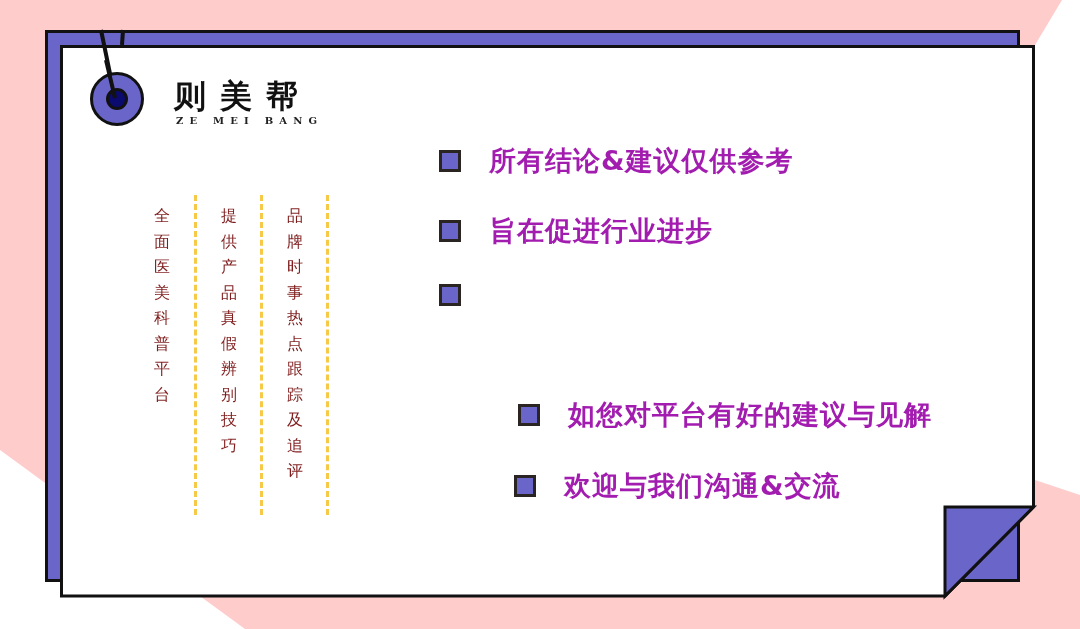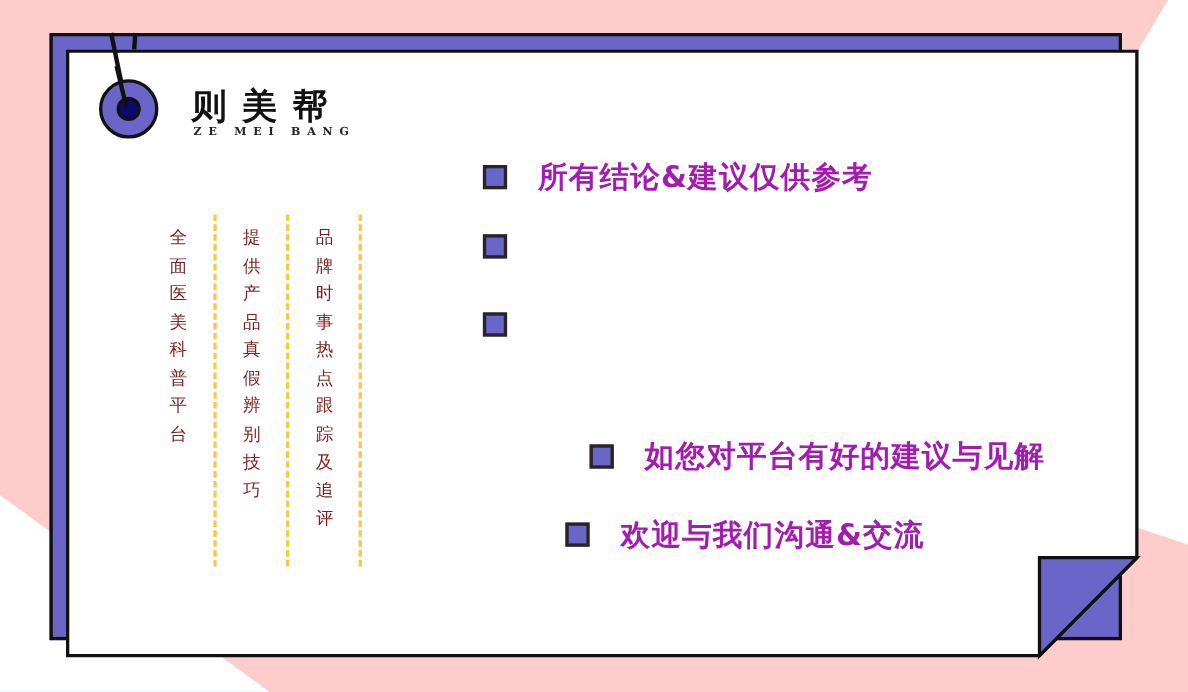--- a/index.html
+++ b/index.html
@@ -55,25 +55,26 @@
 <div class="dash" style="left:260px;top:195px;height:320px;"></div>
 <div class="vcol" style="left:282px;top:203px;text-align:center;">品牌时事热点跟踪及追评</div>
 <div class="dash" style="left:326px;top:195px;height:320px;"></div>
 
 <div class="bullet" style="left:439px;top:143px;">
   <span class="sq"></span>
   <span class="btxt">所有结论&amp;建议仅供参考</span>
 </div>
 <div class="bullet" style="left:439px;top:213px;">
   <span class="sq"></span>
+  <span class="btxt">旨在促进行业进步</span>
 </div>
 <div class="bullet" style="left:439px;top:284px;">
   <span class="sq"></span>
 </div>
 
-<div class="bullet" style="left:536px;top:397px;">
+<div class="bullet" style="left:518px;top:397px;">
   <span class="sq"></span>
   <span class="btxt">如您对平台有好的建议与见解</span>
 </div>
 <div class="bullet" style="left:514px;top:468px;">
   <span class="sq"></span>
   <span class="btxt">欢迎与我们沟通&amp;交流</span>
 </div>
 
 </body></html>

